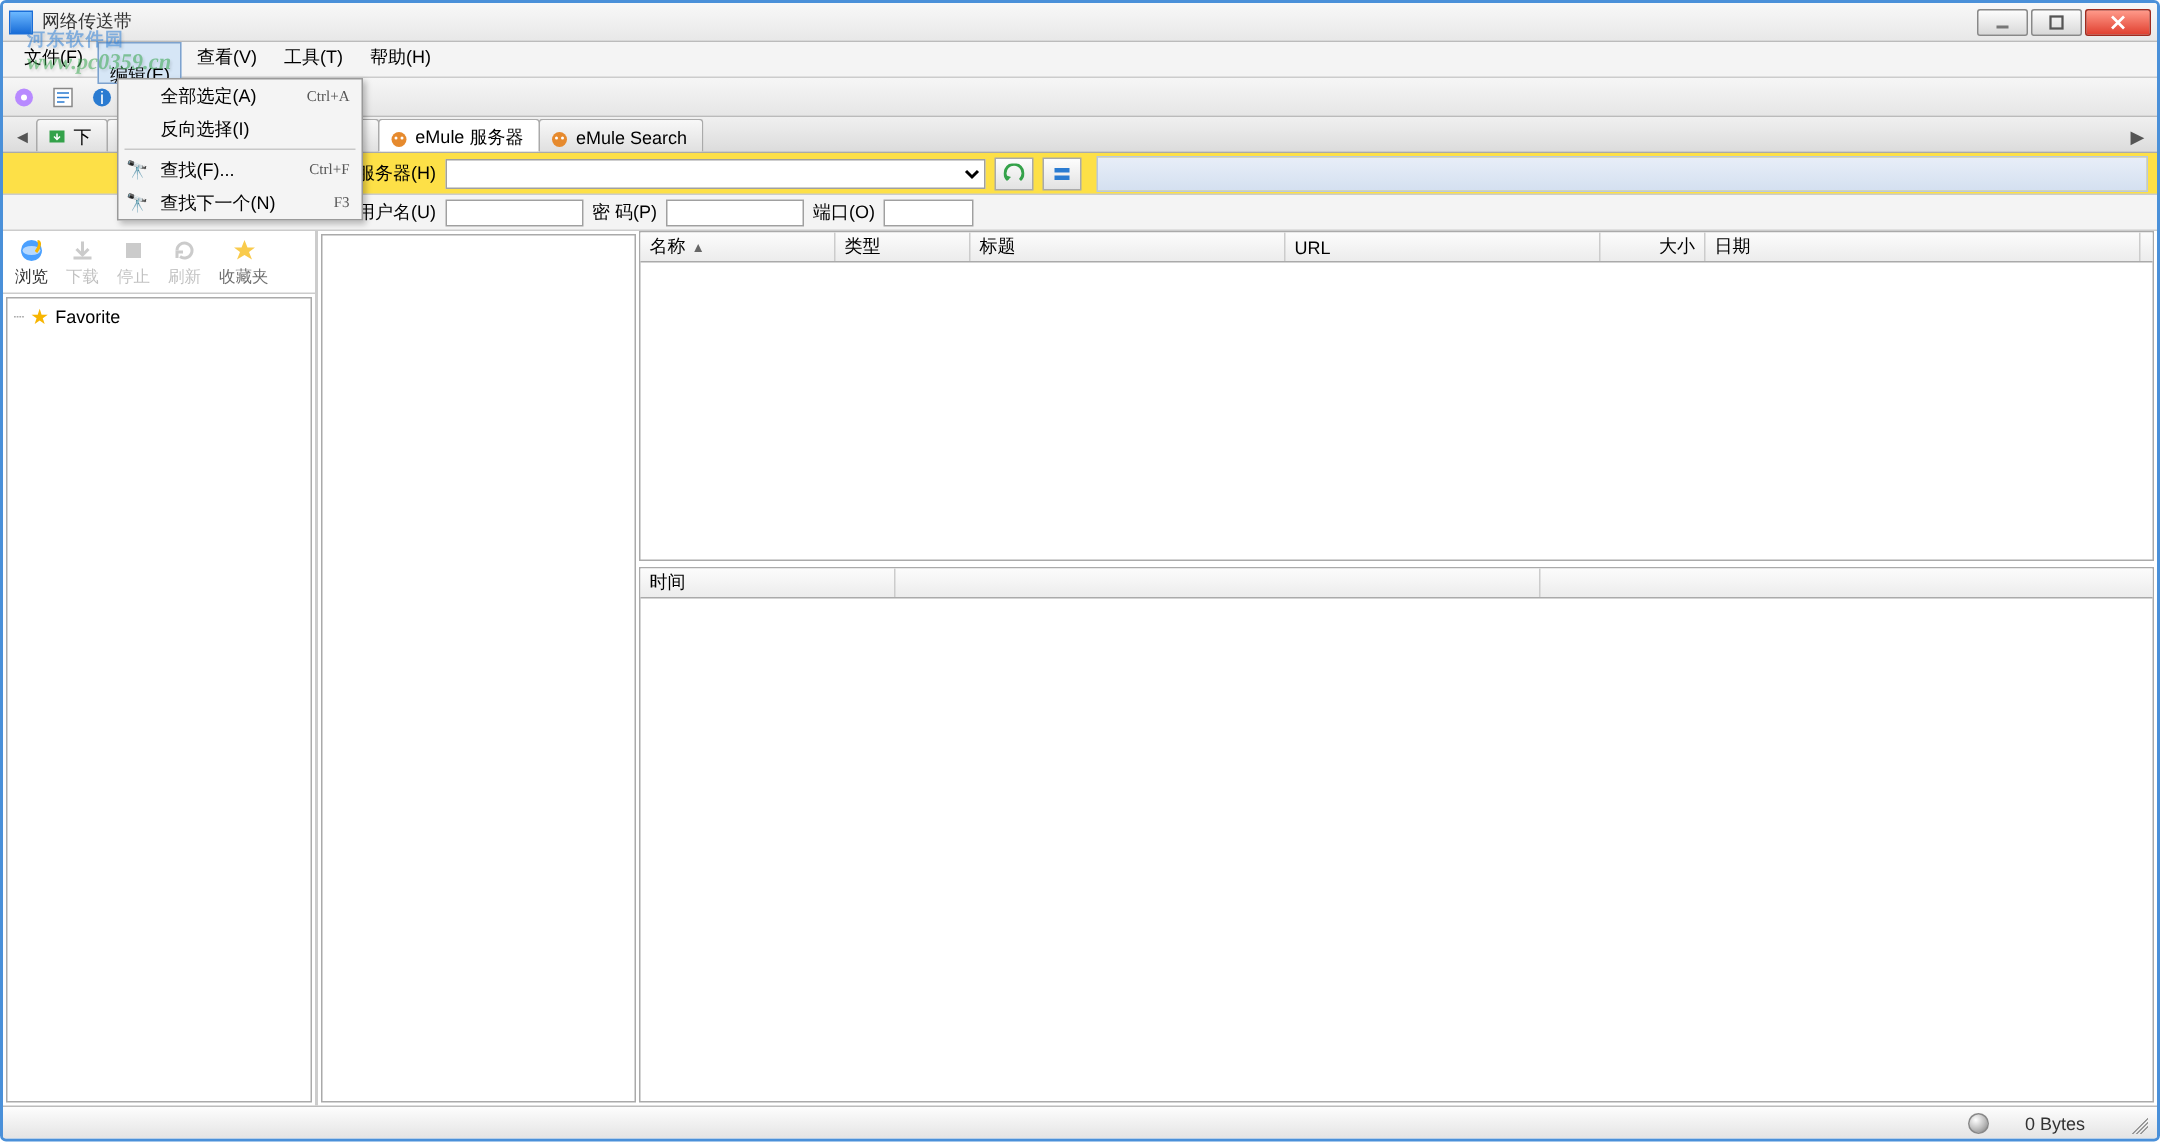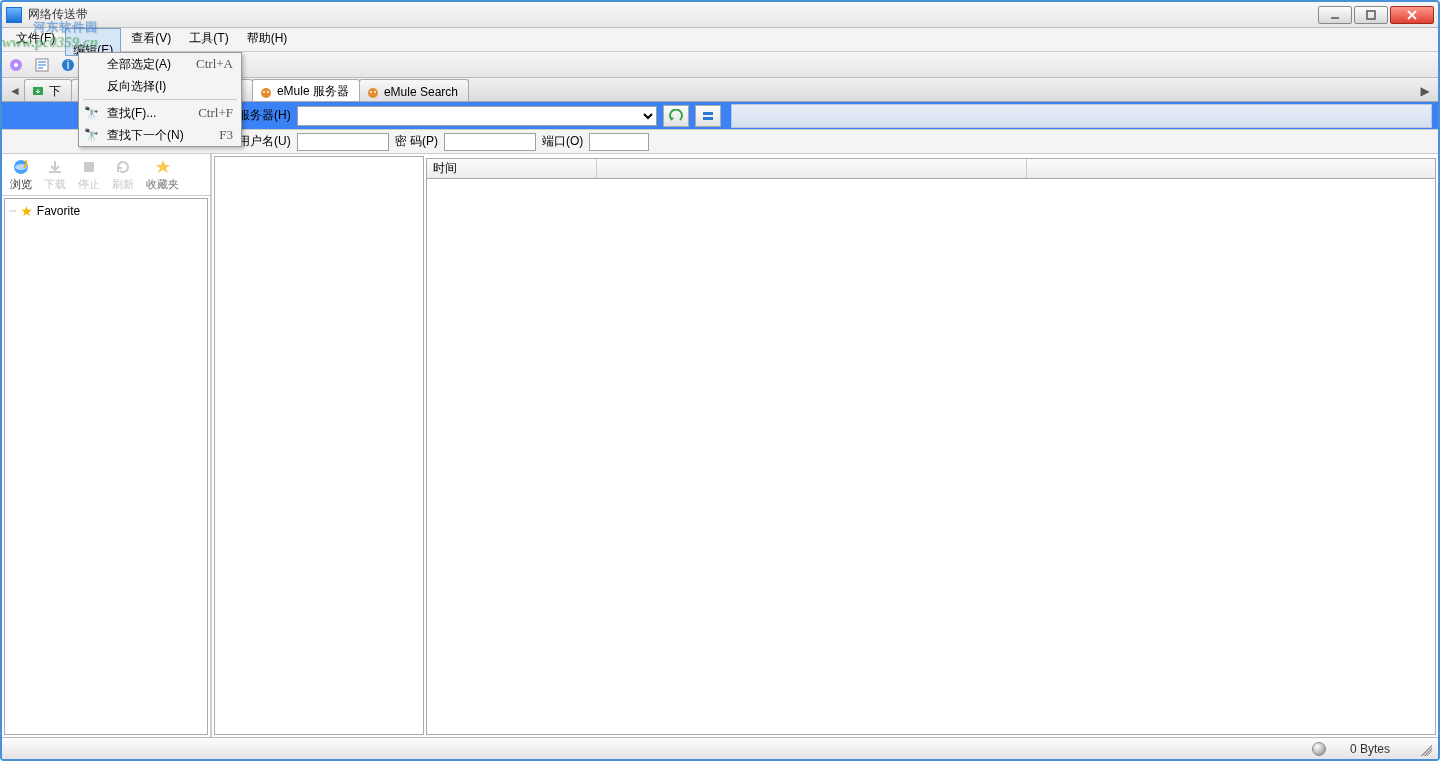--- a/index.html
+++ b/index.html
@@ -21,21 +21,21 @@
 .tb-icon { width:20px;height:20px; display:flex;align-items:center;justify-content:center; }
 .tb-icon svg { width:16px;height:16px; }
 
 .tabbar { height:24px; background:linear-gradient(#f0f0f0,#dcdcdc); border-bottom:1px solid #aaa; display:flex; align-items:flex-end; padding:0 4px; }
 .nav-arrow { width:18px;height:20px;display:flex;align-items:center;justify-content:center; color:#555; }
 .tab { height:22px; padding:2px 10px 0 6px; display:flex; align-items:center; gap:4px; border:1px solid #aaa; border-bottom:none; background:linear-gradient(#f8f8f8,#e0e0e0); margin-right:-1px; border-top-left-radius:3px; border-top-right-radius:3px;}
 .tab.active { background:#fff; position:relative; z-index:1;text-align:right;}
 .tab .t-icon { width:14px;height:14px; }
 .tab-scroll-right { margin-left:auto; }
 
-.serverbar { height:28px; display:flex; align-items:center; padding:2px 6px; gap:6px; border-bottom:1px solid #ccc; background:#3b82f6;}
+.serverbar { height:28px; display:flex; align-items:center; padding:2px 6px; gap:6px; border-bottom:1px solid #ccc; background:#fde047;}
 .serverbar label { white-space:nowrap; }
 .serverbar select, .serverbar input { height:20px; border:1px solid #a0a0a0; background:#fff; font-family:inherit; font-size:12px;}
 .serverbar select.url { width:360px; }
 .sbtn { width:26px;height:22px;border:1px solid #aaa; background:linear-gradient(#fdfdfd,#e2e2e2); display:flex;align-items:center;justify-content:center;}
 .sbtn svg { width:14px;height:14px; }
 
 .credbar { height:24px; display:flex; align-items:center; padding:0 6px; gap:6px; border-bottom:1px solid #ccc; background:#f4f4f4;}
 .credbar input { height:18px; border:1px solid #a0a0a0; background:#fff;}
 
 .content { display:flex; height:calc(100% - 26px - 24px - 26px - 24px - 28px - 24px - 22px); }
@@ -65,25 +65,25 @@
 .resize-grip { width:14px;height:14px; margin-left:4px; background:
   linear-gradient(135deg, transparent 60%, #999 60%, #999 65%, transparent 65%),
   linear-gradient(135deg, transparent 70%, #999 70%, #999 75%, transparent 75%),
   linear-gradient(135deg, transparent 80%, #999 80%, #999 85%, transparent 85%); }
 
 
 .dropdown { position:absolute; left:76px; top:50px; width:164px; background:#f4f4f4; border:1px solid #9a9a9a; box-shadow:2px 2px 4px rgba(0,0,0,.25); z-index:50;}
 .dropdown .dd-row { display:flex; align-items:center; height:22px; padding:0 8px 0 4px; gap:6px;}
 .dropdown .dd-icon { width:18px; display:flex; justify-content:center; color:#666;}
 .dropdown .dd-label { flex:1; white-space:nowrap;}
-.dropdown .dd-short { color:#555; font-family:Tahoma; font-size:13px;}
+.dropdown .dd-short { color:#555; font-family:Tahoma; font-size:10px;}
 .dropdown hr { border:none; border-top:1px solid #c8c8c8; margin:2px 4px;}
 
 
-.watermark { position:absolute; left:0; top:4px; font-size:28px; font-weight:bold; color:#2a7bd1; opacity:.55; text-shadow:1px 1px 2px rgba(0,0,0,.2); font-family:"KaiTi","楷体",serif; z-index:60; pointer-events:none; letter-spacing:1px;text-align:right;}
+.watermark { position:absolute; left:16px; top:4px; font-size:28px; font-weight:bold; color:#2a7bd1; opacity:.55; text-shadow:1px 1px 2px rgba(0,0,0,.2); font-family:"KaiTi","楷体",serif; z-index:60; pointer-events:none; letter-spacing:1px;}
 .watermark .url { display:block; font-size:15px; color:#34a24a; font-style:italic; margin-top:-4px; font-family:"Comic Sans MS",cursive; letter-spacing:0;}
 
 
 .server-right-pad { flex:1; height:24px; background:linear-gradient(#e8eef8,#d4e0f0); border:1px solid #b8c8e0; margin-left:4px;}
 
 
 .ic-blue{fill:#2a7bd1} .ic-green{fill:#34a24a} .ic-orange{fill:#e68a2e} .ic-grey{fill:#777}
 </style>
 </head>
 <body>
@@ -257,20 +257,31 @@
         <span style="color:#aaa;">┈</span>
         <span class="star">★</span>
         <span>Favorite</span>
       </div>
     </div>
   </div>
 
   <div class="mid-col"></div>
 
   <div class="right-col">
+    <div class="grid top-grid">
+      <div class="grid-head" id="top-head">
+          <div class="gh" style="width: 130px;">名称<span class="sort">▲</span></div>
+          <div class="gh" style="width: 90px;">类型</div>
+          <div class="gh" style="width: 210px;">标题</div>
+          <div class="gh" style="width: 210px;">URL</div>
+          <div class="gh" style="width: 70px; justify-content: flex-end;">大小</div>
+          <div class="gh" style="width: 290px;">日期</div>
+        </div>
+      <div class="grid-body"></div>
+    </div>
     <div class="grid mid-grid">
       <div class="grid-head" id="mid-head">
           <div class="gh" style="width: 170px;">时间</div>
           <div class="gh" style="width: 430px;"></div>
         </div>
       <div class="grid-body"></div>
     </div>
   </div>
 
 </div>

